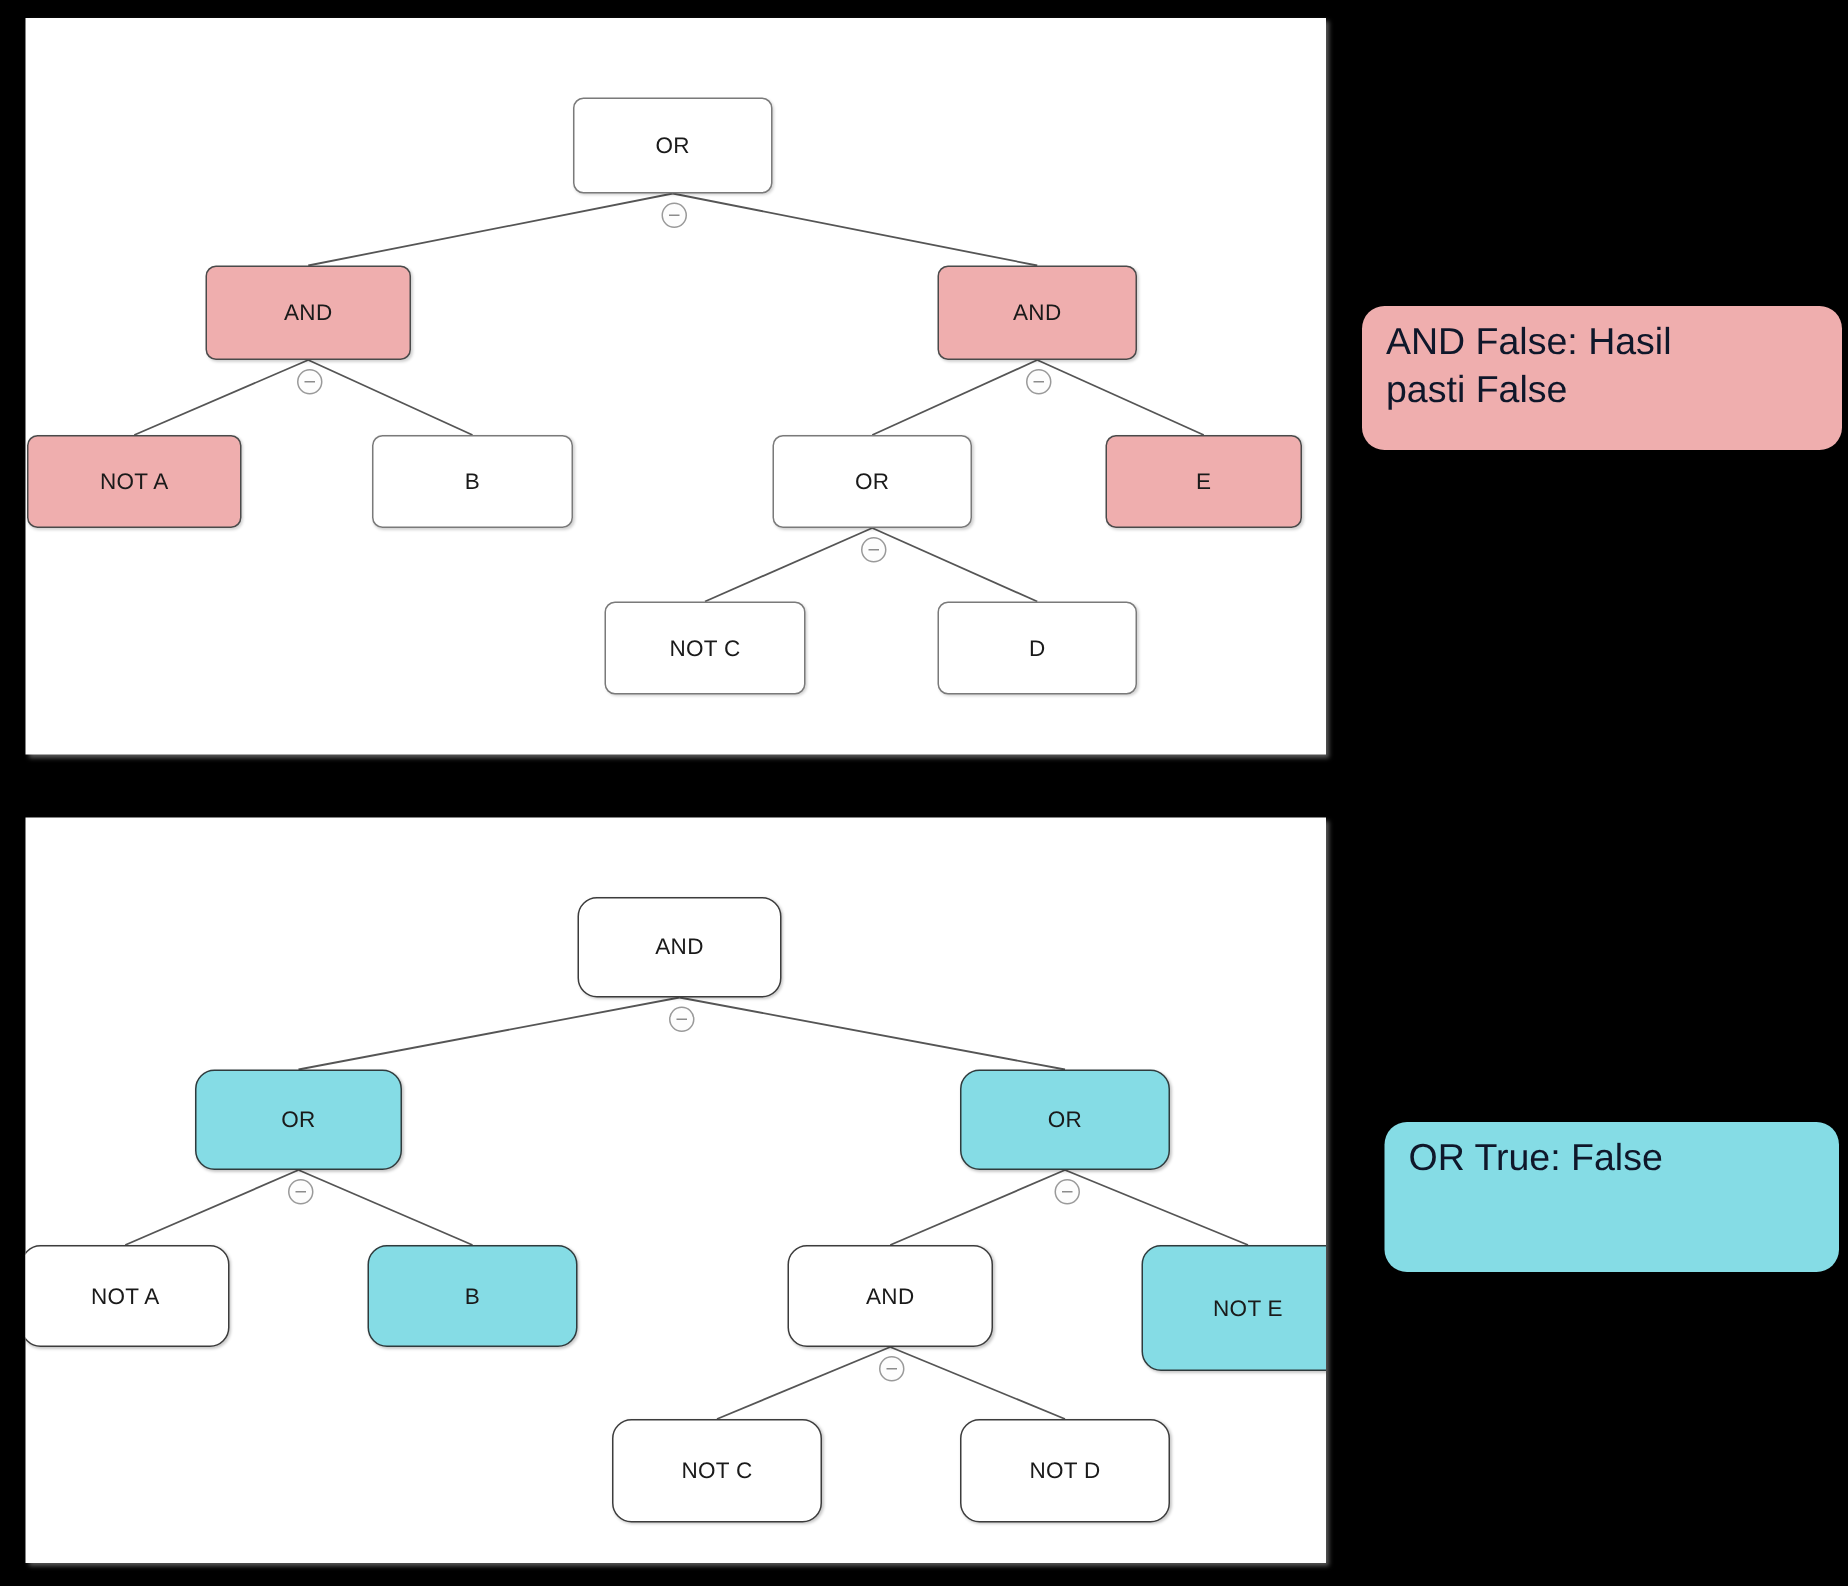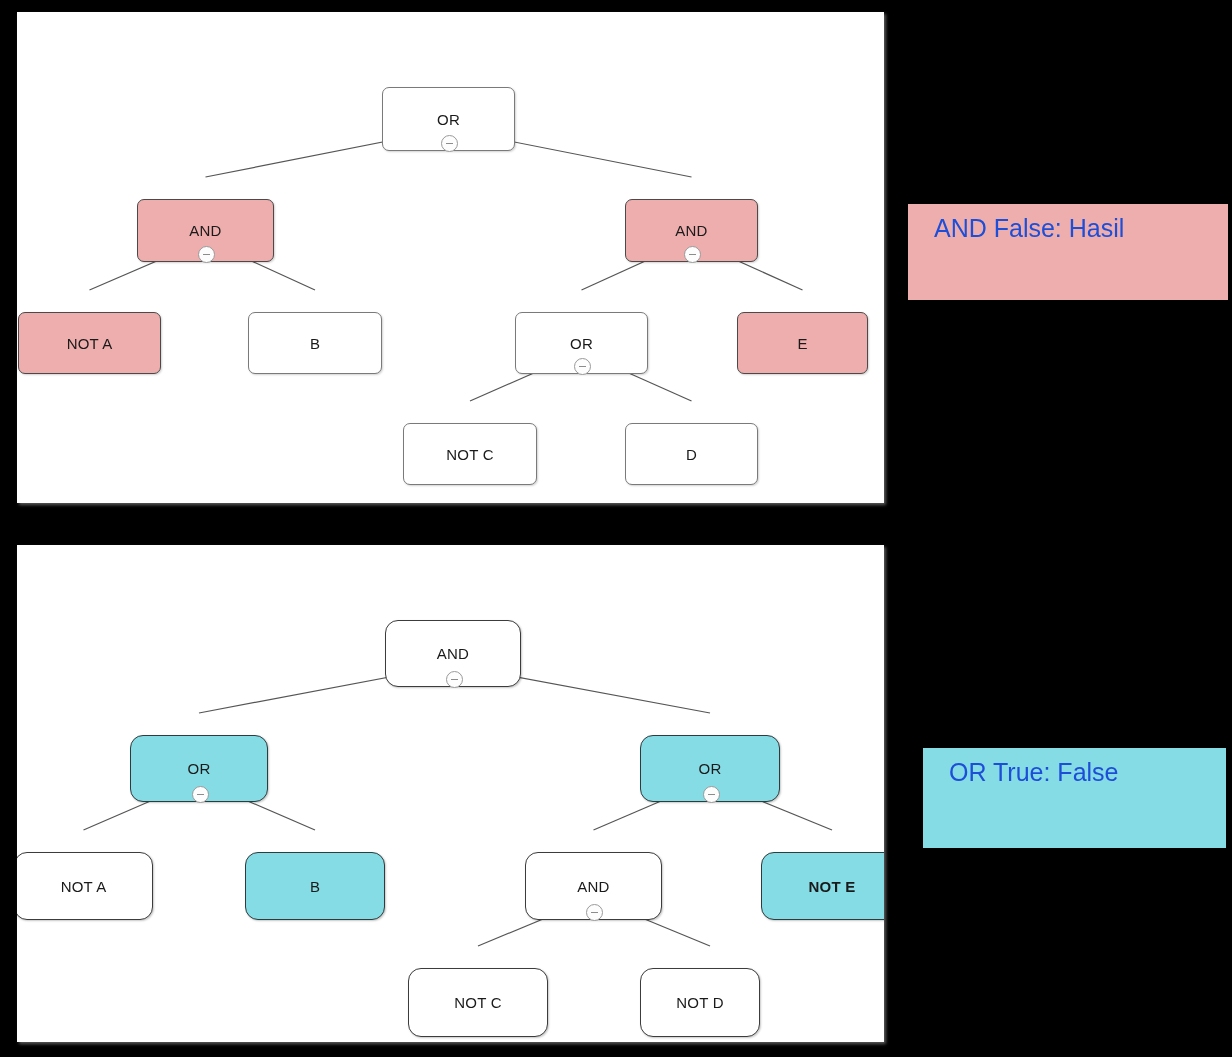--- a/index.html
+++ b/index.html
@@ -10,39 +10,39 @@
          box-shadow:2px 2px 3px rgba(255,255,255,0.35);}
   #panel-top{left:17px;top:12px;width:867px;height:491px;}
   #panel-bottom{left:17px;top:545px;width:867px;height:497px;}
 
   .svgwrap{position:absolute;left:0;top:0;width:100%;height:100%;}
 
   
   .node{position:absolute;box-sizing:border-box;display:flex;
         align-items:center;justify-content:center;
         font-size:15px;color:#1a1a1a;letter-spacing:.2px;
-        background:#ffffff;margin-top:22px;}
+        background:#ffffff;}
   .node.sq{border:1px solid #7a7a7a;border-radius:7px;
            box-shadow:1px 1px 2px rgba(0,0,0,0.18);}
   .node.rnd{border:1.6px solid #3c3c3c;border-radius:13px;
             box-shadow:1px 1px 2px rgba(0,0,0,0.22);}
   .node.pink{background:#efaeae;border:1.6px solid #4a4a4a;}
   .node.cyan{background:#85dce5;border:1.8px solid #2f3b3d;}
 
   
   .collapse{position:absolute;width:15px;height:15px;border-radius:50%;
             border:1px solid #9a9a9a;background:#fdfdfd;
             display:flex;align-items:center;justify-content:center;}
   .collapse::before{content:"";display:block;width:7px;height:1px;
                     background:#8c8c8c;}
 
   
   .legend{position:absolute;box-sizing:border-box;
-          padding:8px 0 8px 26px;font-size:25px;line-height:1.28;
-          color:#1d4ed8;}
+          padding:8px 0 8px 16px;font-size:25px;line-height:1.28;
+          color:#0f172a;border-radius:15px;}
   #legend-and{left:908px;top:204px;width:320px;height:96px;background:#efaeae;}
   #legend-or{left:923px;top:748px;width:303px;height:100px;background:#85dce5;}
 </style>
 </head>
 <body>
 
 <div class="panel" id="panel-top">
   <svg class="svgwrap" id="edges-top" viewBox="0 0 867 491" preserveAspectRatio="none">
       <line x1="431.5" y1="117" x2="188.5" y2="165" stroke="#555555" stroke-width="1.2"></line>
       <line x1="431.5" y1="117" x2="674.5" y2="165" stroke="#555555" stroke-width="1.2"></line>
@@ -115,31 +115,32 @@
       <div class="node rnd" style="left: -3px; top: 285px; width: 139px; height: 68px;">
         <span>NOT A</span>
       </div>
       <div class="node rnd cyan" style="left: 228px; top: 285px; width: 140px; height: 68px;">
         <span>B</span>
       </div>
       <div class="node rnd" style="left: 508px; top: 285px; width: 137px; height: 68px;">
         <span>AND</span>
       </div>
       <div class="collapse" style="left: 569px; top: 359px;"></div>
-      <div class="node rnd cyan" style="left: 744px; top: 285px; width: 142px; height: 68px; font-weight: bold;">
+      <div class="node rnd cyan" style="left: 744px; top: 285px; width: 142px; height: 84px;">
         <span>NOT E</span>
       </div>
       <div class="node rnd" style="left: 391px; top: 401px; width: 140px; height: 69px;">
         <span>NOT C</span>
       </div>
-      <div class="node rnd" style="left: 623px; top: 401px; width: 120px; height: 69px;">
+      <div class="node rnd" style="left: 623px; top: 401px; width: 140px; height: 69px;">
         <span>NOT D</span>
       </div>
     </div>
 </div>
 
 <div class="legend" id="legend-and">
   <div>AND False: Hasil</div>
+  <div>pasti False</div>
 </div>
 
 <div class="legend" id="legend-or">
   <div>OR True: False</div>
 </div>
 
 </body></html>

